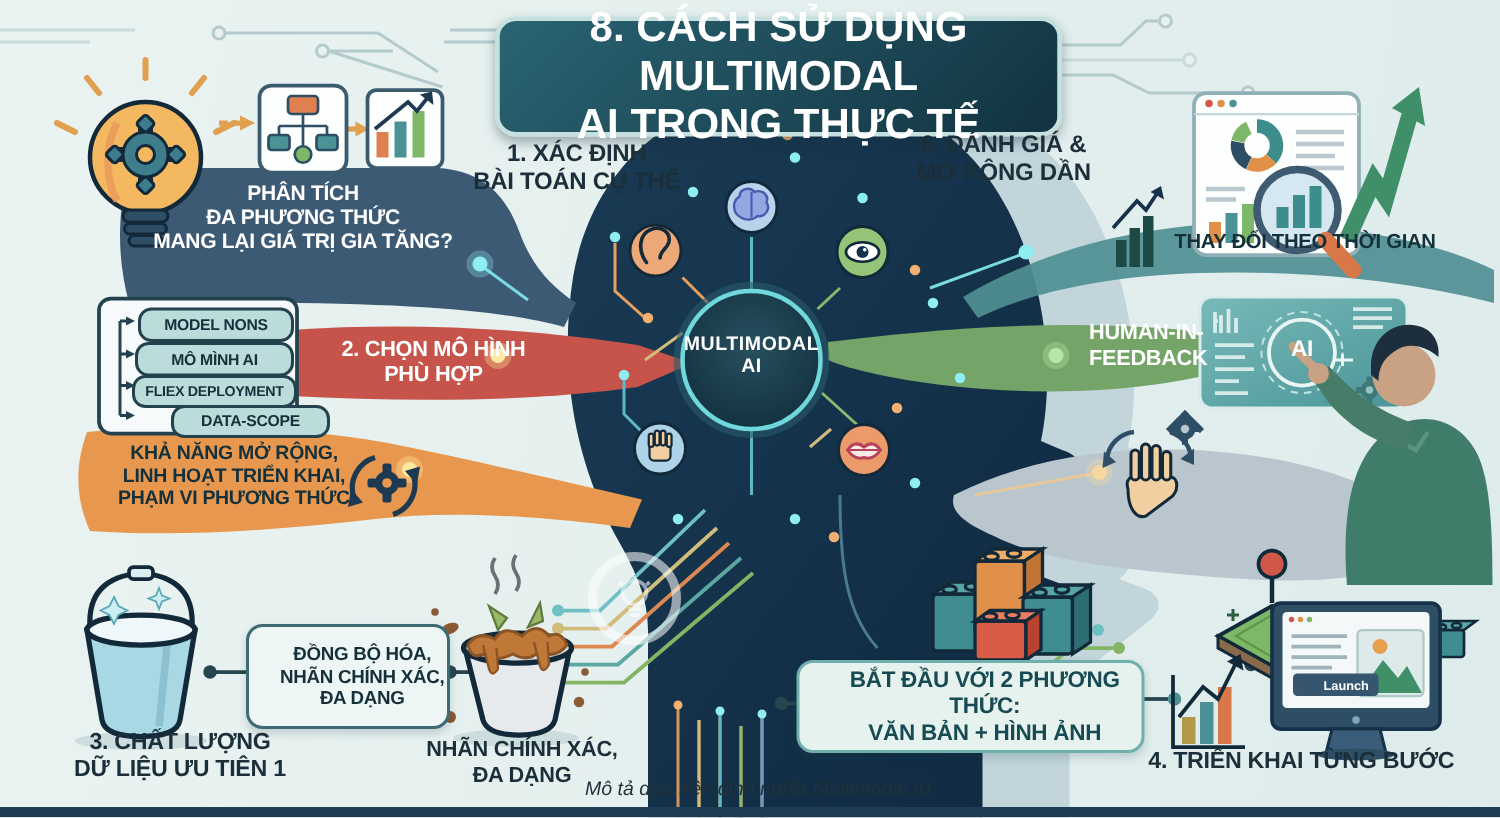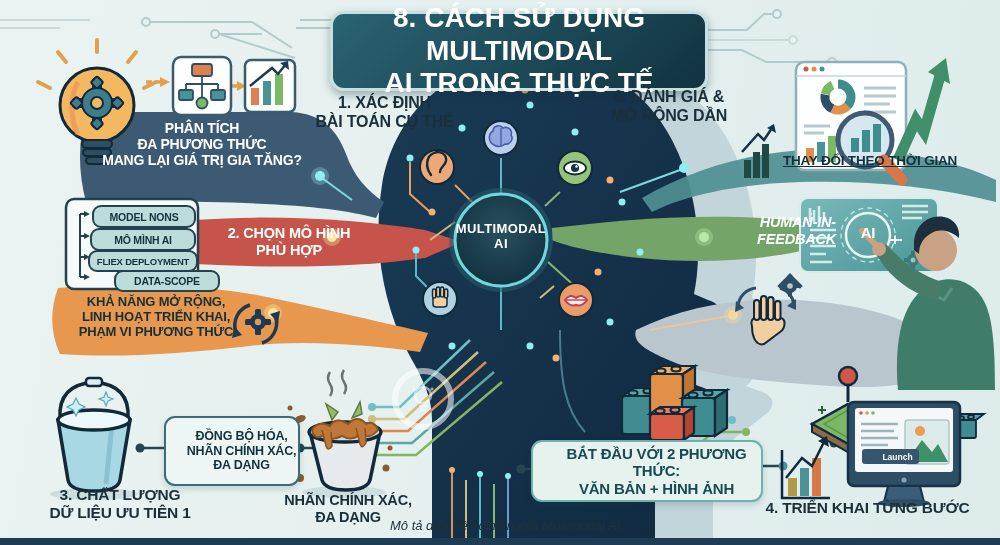--- a/index.html
+++ b/index.html
@@ -526,23 +526,23 @@
 <div class="txt" style="left:588px;top:88px;width:162px;font-size:16px;">6. ĐÁNH GIÁ &amp;
 MỞ RỘNG DẦN</div>
 <div class="txt white" style="left:88px;top:120px;width:228px;font-size:14px;">PHÂN TÍCH
 ĐA PHƯƠNG THỨC
 MANG LẠI GIÁ TRỊ GIA TĂNG?</div>
 <div class="txt white" style="left:196px;top:225px;width:138px;font-size:14.5px;padding-left:24px;">2. CHỌN MÔ HÌNH
 PHÙ HỢP</div>
 <div class="txt" style="left:70px;top:294px;width:172px;font-size:13px;color:#14303a;">KHẢ NĂNG MỞ RỘNG,
 LINH HOẠT TRIỂN KHAI,
 PHẠM VI PHƯƠNG THỨC</div>
-<div class="txt white" style="left:726px;top:214px;width:110px;font-size:14.5px;text-align:right;font-style:italic;">HUMAN-IN-
+<div class="txt white" style="left:726px;top:214px;width:110px;font-size:14.5px;text-align:left;">HUMAN-IN-
 FEEDBACK</div>
-<div class="txt" style="left:770px;top:153px;width:200px;font-size:13.5px;color:#14303a;text-decoration:underline;">THAY ĐỔI THEO THỜI GIAN</div>
+<div class="txt" style="left:770px;top:153px;width:200px;font-size:13.5px;color:#14303a;">THAY ĐỔI THEO THỜI GIAN</div>
 <div class="txt" style="left:26px;top:486px;width:188px;font-size:15.5px;">3. CHẤT LƯỢNG
 DỮ LIỆU ƯU TIÊN 1</div>
 <div class="txt" style="left:268px;top:492px;width:160px;font-size:14.5px;">NHÃN CHÍNH XÁC,
 ĐA DẠNG</div>
 <div class="txt" style="left:760px;top:499px;width:215px;font-size:15.5px;">4. TRIỂN KHAI TỪNG BƯỚC</div>
 
 <div class="pill" style="left:92px;top:205px;width:100px;height:19px;">
       <span>MODEL NONS</span>
     </div>
 <div class="pill" style="left:90px;top:228px;width:102px;height:19px;">

